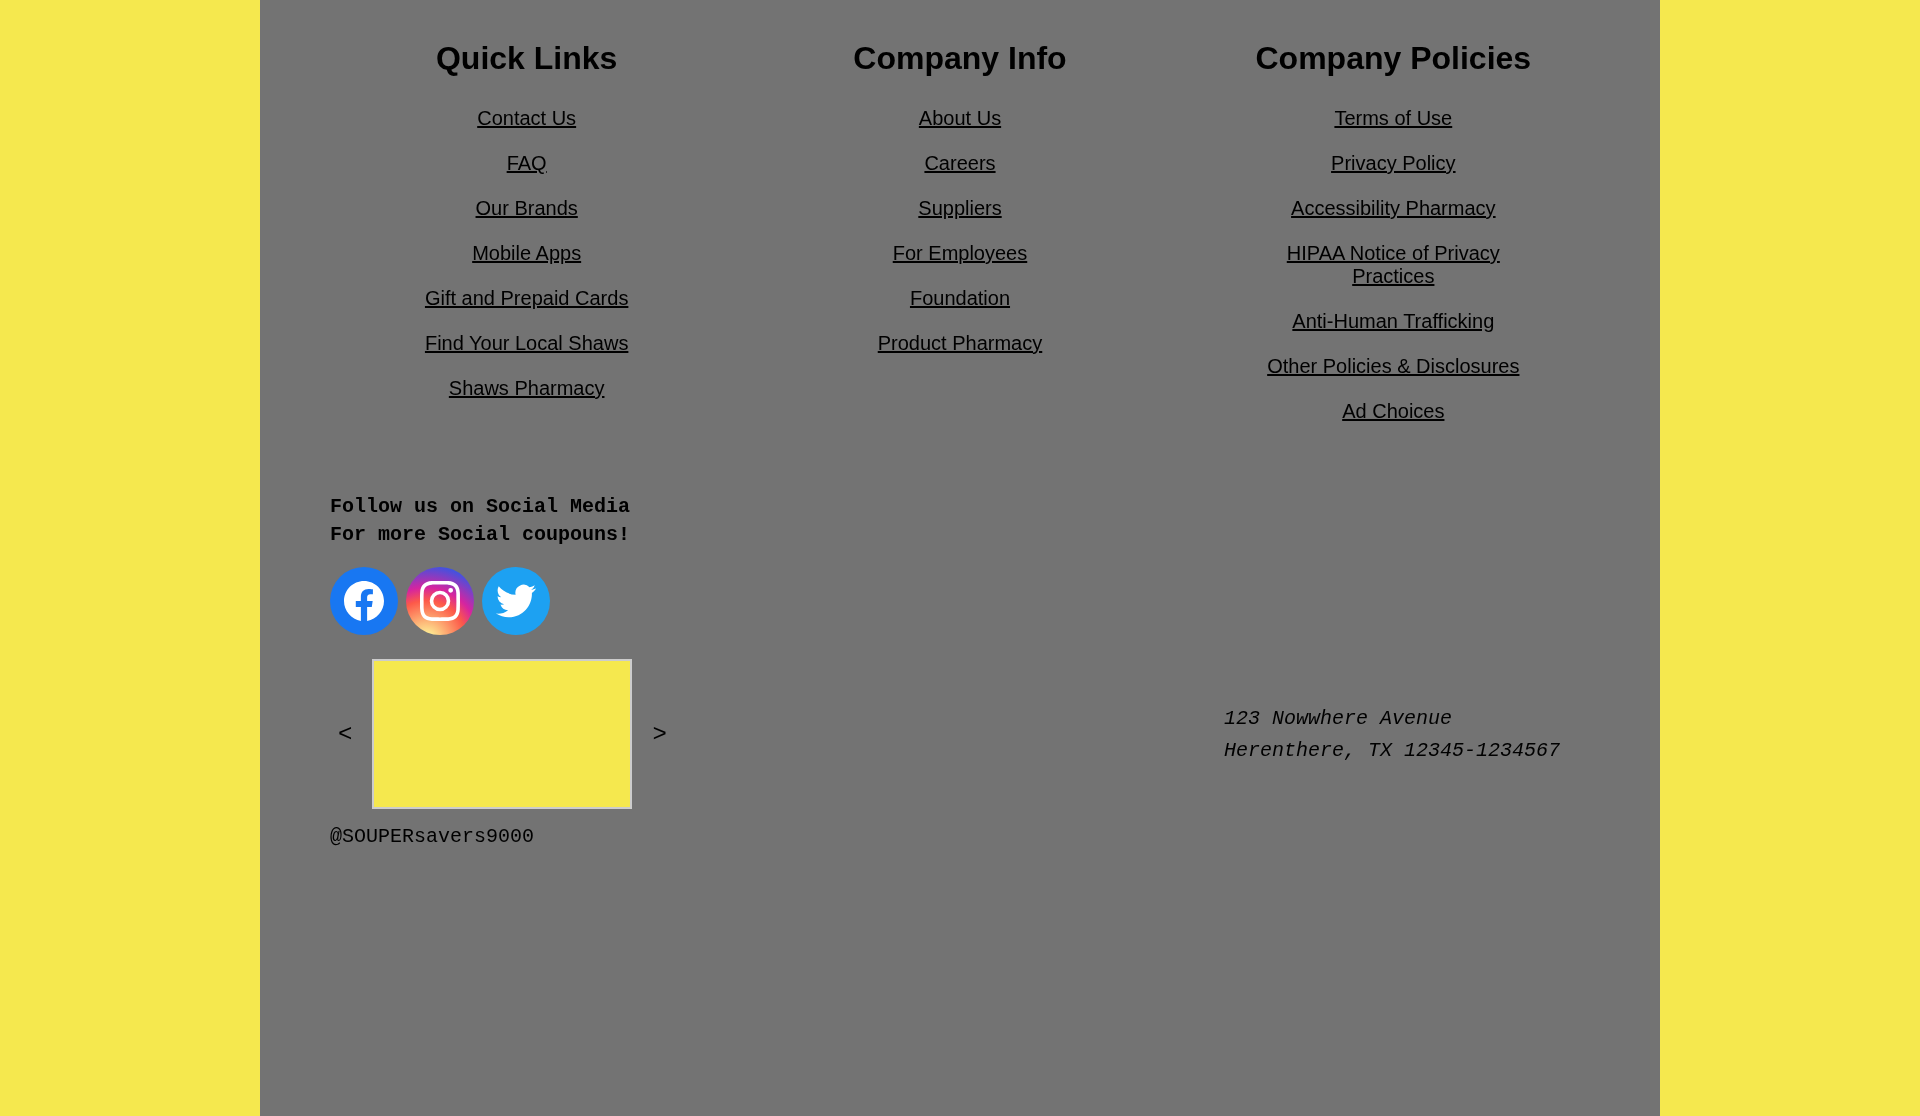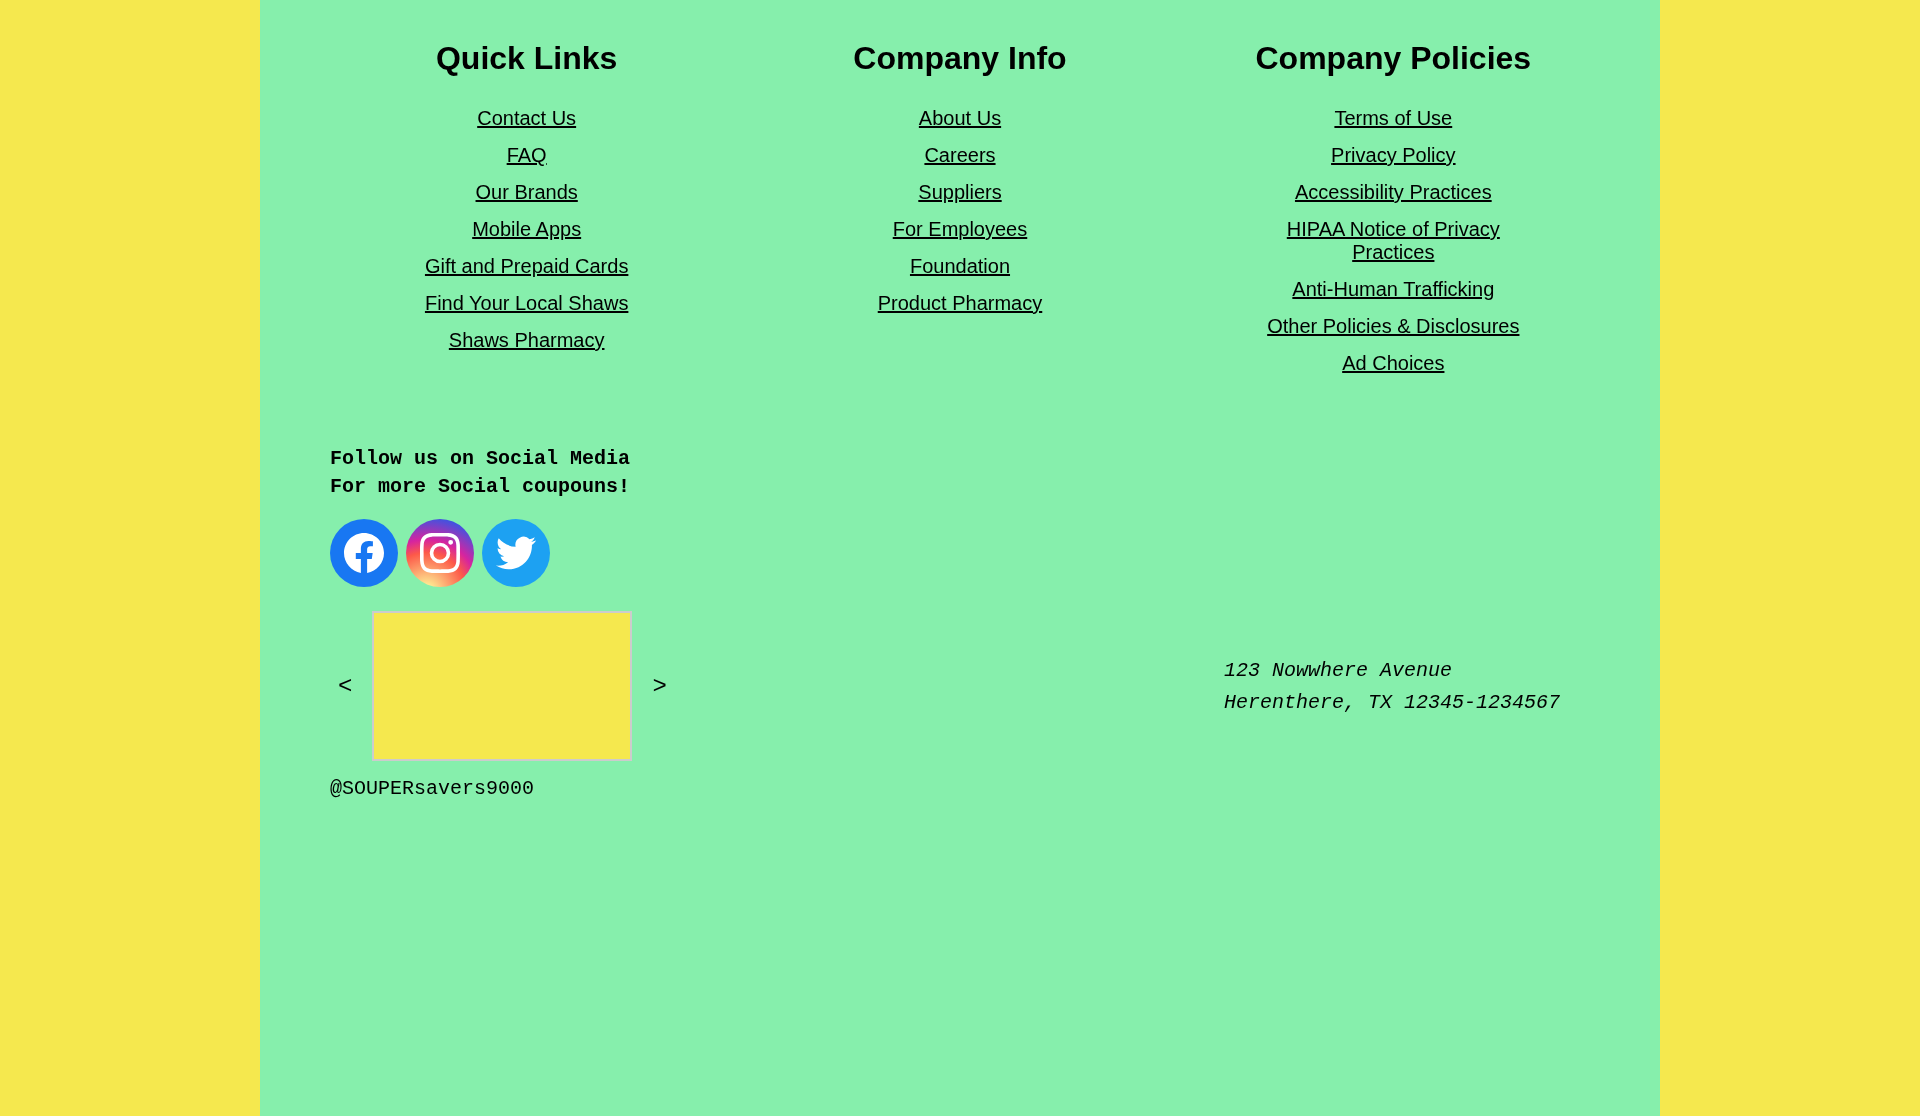--- a/index.html
+++ b/index.html
@@ -7,21 +7,21 @@
     body {
       background-color: #f5e84e;
       font-family: Arial, sans-serif;
       min-height: 1116px;
       display: flex;
       justify-content: center;
       align-items: flex-start;
     }
 
     .page-wrapper {
-      background-color: #86efac;
+      background-color: #737373;
       width: 1400px;
       min-height: 1116px;
       padding: 40px 60px 60px 60px;
       margin: 0 auto;
     }
 
     .footer-columns {
       display: flex;
       justify-content: space-between;
       gap: 20px;
@@ -37,21 +37,21 @@
       font-size: 32px;
       font-weight: bold;
       margin-bottom: 30px;
       color: #000;
     }
 
     .column-links {
       list-style: none;
       display: flex;
       flex-direction: column;
-      gap: 14px;
+      gap: 22px;
     }
 
     .column-links li a {
       font-size: 20px;
       color: #000;
       text-decoration: underline;
       cursor: pointer;
     }
 
     .social-section {
@@ -166,21 +166,21 @@
         <li><a href="#">Foundation</a></li>
         <li><a href="#">Product Pharmacy</a></li>
       </ul>
     </div>
 
     <div class="column">
       <div class="column-title">Company Policies</div>
       <ul class="column-links">
         <li><a href="#">Terms of Use</a></li>
         <li><a href="#">Privacy Policy</a></li>
-        <li><a href="#">Accessibility Practices</a></li>
+        <li><a href="#">Accessibility Pharmacy</a></li>
         <li><a href="#" style="display:inline-block; max-width: 280px;">HIPAA Notice of Privacy Practices</a></li>
         <li><a href="#">Anti-Human Trafficking</a></li>
         <li><a href="#">Other Policies &amp; Disclosures</a></li>
         <li><a href="#">Ad Choices</a></li>
       </ul>
     </div>
   </div>
 
   <div style="display: flex; justify-content: space-between; align-items: flex-start; margin-top: 20px; font-family: Liberation Mono, monospace;">
 

